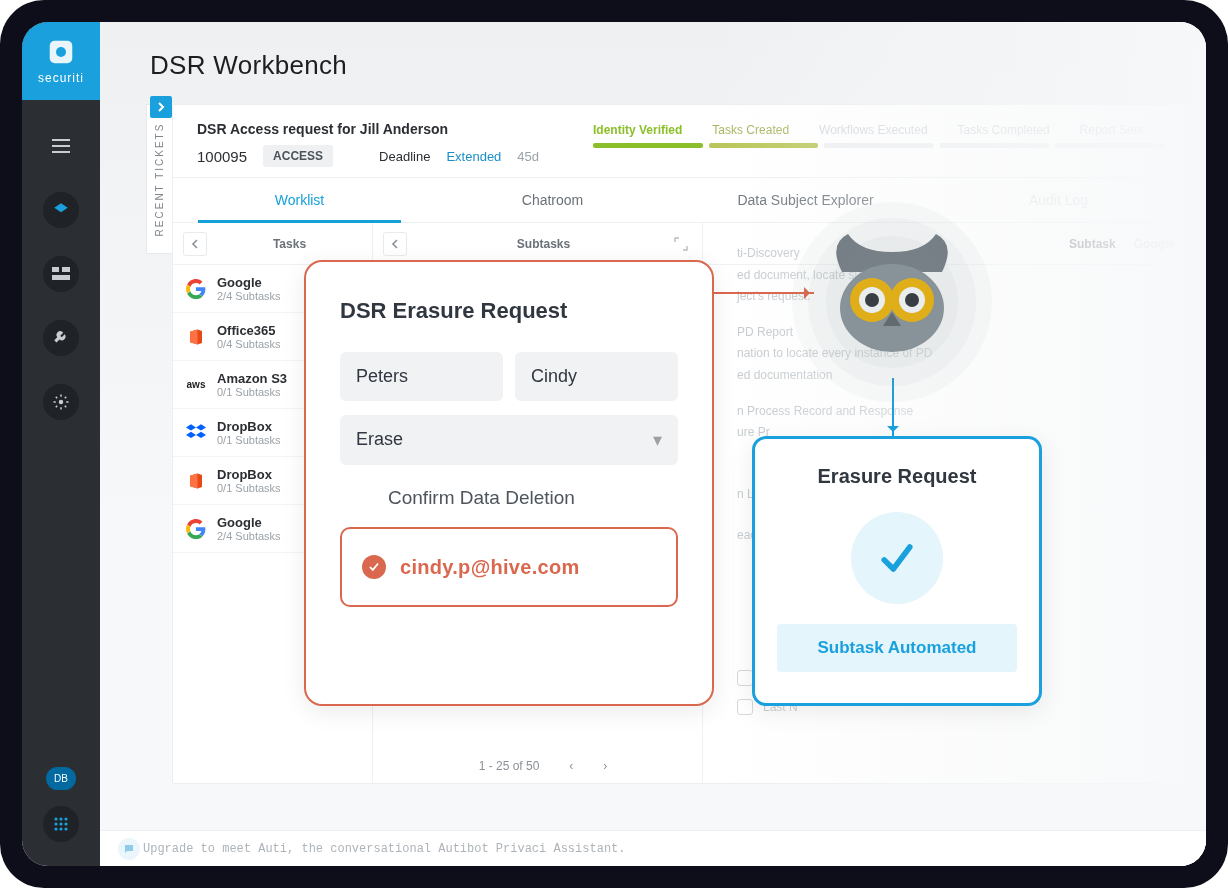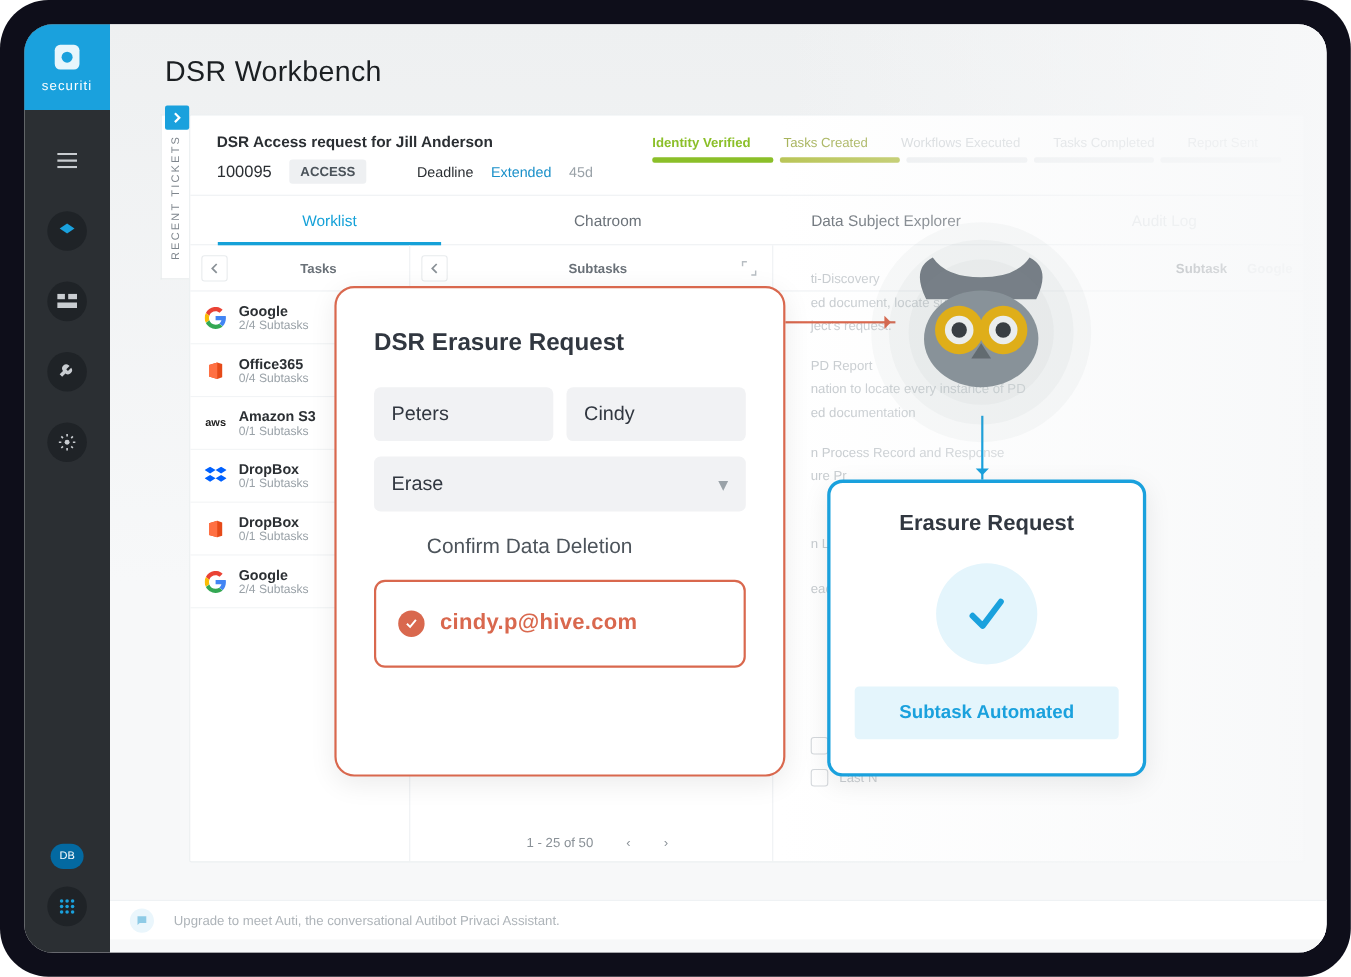--- a/index.html
+++ b/index.html
@@ -78,42 +78,42 @@
   .ck { width:16px; height:16px; border:1.5px solid #d2d6da; border-radius:3px; display:inline-block;}
 
   
   .overlay-red { position:absolute; left:282px; top:238px; width:410px; height:446px; background:#fff; border:2px solid #d9684e; border-radius:18px; padding:36px 34px 28px; z-index:5; box-shadow:0 6px 24px rgba(0,0,0,0.08);}
   .overlay-red h2 { font-size:22px; font-weight:800; color:#313740; margin-bottom:28px;}
   .field-row { display:flex; gap:12px; margin-bottom:14px;}
   .field { background:#f1f2f4; border-radius:6px; padding:14px 16px; font-size:18px; color:#313740; flex:1;}
   .field.full { width:100%; display:flex; align-items:flex-start; justify-content:space-between;}
   .chev { color:#9aa2a8; }
   .confirm-label { margin-top:22px; font-size:19px; color:#4d545b; font-weight:500;margin-left:48px;}
-  .email-box { margin-top:18px; border:2px solid #d9684e; border-radius:10px; padding:26px 20px; display:flex; gap:14px;}
+  .email-box { margin-top:18px; border:2px solid #d9684e; border-radius:10px; padding:26px 20px; display:flex; align-items:center; gap:14px;}
   .email-box .chk { width:24px; height:24px; border-radius:50%; background:#d9684e; display:grid; place-items:center;}
   .email-box .chk svg{ width:14px; height:14px; stroke:#fff; stroke-width:3; fill:none;}
   .email-text { color:#d9684e; font-size:20px; font-weight:700; letter-spacing:0.3px;}
 
   .overlay-blue { position:absolute; left:730px; top:414px; width:290px; height:270px; background:#fff; border:3px solid #1aa1dd; border-radius:14px; padding:26px 22px 22px; z-index:5; display:flex; flex-direction:column; align-items:center; box-shadow:0 6px 24px rgba(0,0,0,0.08);}
   .overlay-blue h3 { font-size:20px; font-weight:800; color:#313740;}
   .big-check { width:92px; height:92px; border-radius:50%; background:#e4f5fc; display:grid; place-items:center; margin:24px 0 20px;}
   .big-check svg{ width:44px; height:44px; stroke:#1aa1dd; stroke-width:6; fill:none; stroke-linecap:round; stroke-linejoin:round;}
   .auto-pill { background:#e4f5fc; color:#1aa1dd; font-size:17px; font-weight:800; padding:14px 20px; border-radius:4px; width:100%; text-align:center;}
 
   
   .owl-wrap { position:absolute; left:770px; top:180px; width:200px; height:200px; z-index:4;}
   .ripple { position:absolute; border-radius:50%; background:rgba(140,150,160,0.06); }
   .r1{ inset:0;} .r2{ inset:16px;} .r3{ inset:34px;}
   .arrow-red { position:absolute; left:692px; top:270px; width:100px; height:2px; background:#d9684e; z-index:3;}
   .arrow-red::after{content:""; position:absolute; right:-2px; top:-5px; border:6px solid transparent; border-left-color:#d9684e;}
   .arrow-blue { position:absolute; left:870px; top:356px; width:2px; height:58px; background:#1aa1dd; z-index:3;}
   .arrow-blue::after{content:""; position:absolute; left:-5px; bottom:-2px; border:6px solid transparent; border-top-color:#1aa1dd;}
 
   
-  .banner { position:absolute; left:0; right:0; bottom:12px; height:36px; background:#fff; border-top:1px solid #eef1f3; display:flex; align-items:center; padding-left:18px; gap:18px; font-size:12px; color:#aeb4b9; z-index:2;}
+  .banner { position:absolute; left:0; right:0; bottom:0; height:36px; background:#fff; border-top:1px solid #eef1f3; display:flex; align-items:center; padding-left:18px; gap:3px; font-size:12px; color:#aeb4b9; z-index:2;font-family:Liberation Mono, monospace;}
   .banner .bubble{ width:22px; height:22px; border-radius:50%; background:#eaf6fc; display:grid; place-items:center;}
   .fade-mask{ position:absolute; inset:0; background:linear-gradient(90deg, rgba(247,248,249,0) 55%, rgba(247,248,249,0.95) 100%); pointer-events:none; z-index:2;}
 </style>
 </head>
 <body>
 
 <div class="device-frame">
   <div class="screen">
 
     <div class="sidebar">

